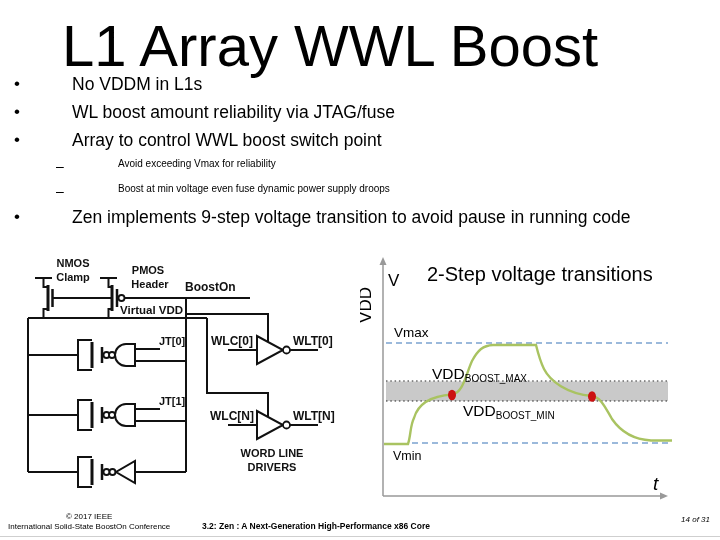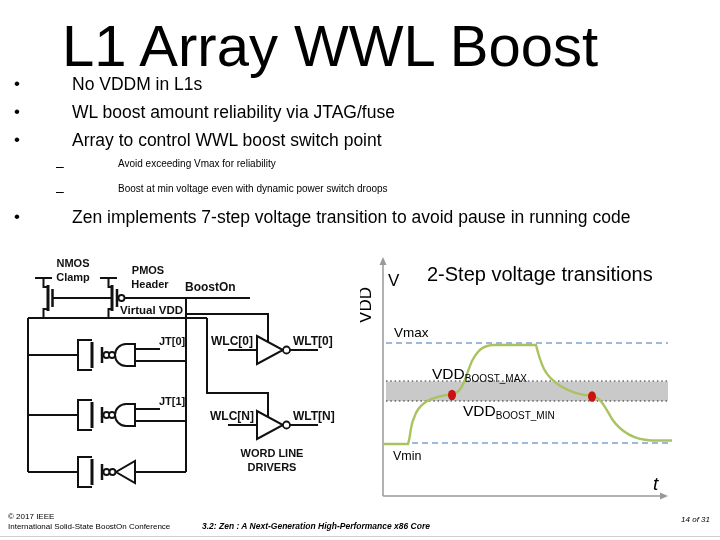--- a/index.html
+++ b/index.html
@@ -12,23 +12,23 @@
     font-size:58px;font-weight:400;letter-spacing:0px;white-space:nowrap;
   }
   .brow{position:absolute;left:0;width:710px;white-space:nowrap;}
   .brow .mk{position:absolute;left:14px;top:0;font-size:17px;}
   .brow .tx{position:absolute;left:32px;top:0;font-size:17.5px;margin-left:40px;}
   .brow.sub .mk{left:56px;font-size:14px;}
   .brow.sub .tx{left:78px;font-size:10px;}
   svg text{font-family:"Liberation Sans",sans-serif;}
   .circuit-svg{position:absolute;left:10px;top:252px;}
   .graph-svg{position:absolute;left:360px;top:250px;}
-  .footer-left{position:absolute;left:8px;top:512px;font-size:8px;line-height:9.5px;}
+  .footer-left{position:absolute;left:8px;top:512px;font-size:8px;line-height:9.5px;text-align:center;}
   .footer-center{position:absolute;left:0;top:521px;width:632px;text-align:center;
-    font-size:8.5px;font-weight:bold;font-style:italic;}
+    font-size:8.5px;font-weight:bold;}
   .footer-right{position:absolute;right:10px;top:515px;font-size:8px;font-style:italic;}
   .bottom-edge{position:absolute;left:0;top:536px;width:720px;border-top:1px solid #cfcfcf;height:0;}
 </style>
 </head>
 <body>
 
 <div class="slide">
 
   <div class="slide-title">L1 Array WWL Boost</div>
 
@@ -44,25 +44,25 @@
     <div class="brow" style="top:130px">
       <span class="mk">•</span>
       <span class="tx">Array to control WWL boost switch point</span>
     </div>
     <div class="brow sub" style="top:158px">
       <span class="mk">–</span>
       <span class="tx">Avoid exceeding Vmax for reliability</span>
     </div>
     <div class="brow sub" style="top:183px">
       <span class="mk">–</span>
-      <span class="tx">Boost at min voltage even with dynamic power switch droops</span>
+      <span class="tx">Boost at min voltage even fuse dynamic power supply droops</span>
     </div>
     <div class="brow" style="top:207px">
       <span class="mk">•</span>
-      <span class="tx">Zen implements 7-step voltage transition to avoid pause in running code</span>
+      <span class="tx">Zen implements 9-step voltage transition to avoid pause in running code</span>
     </div>
   </div>
 
   <svg class="circuit-svg" width="350" height="258" viewBox="0 0 350 258">
     <g stroke="#111" stroke-width="2" fill="none">
 
       <g>
         <path d="M25,26 H42"></path>
           <path d="M33.5,26 V35 H38"></path>
         <path d="M38,33 V59" stroke-width="3"></path>

